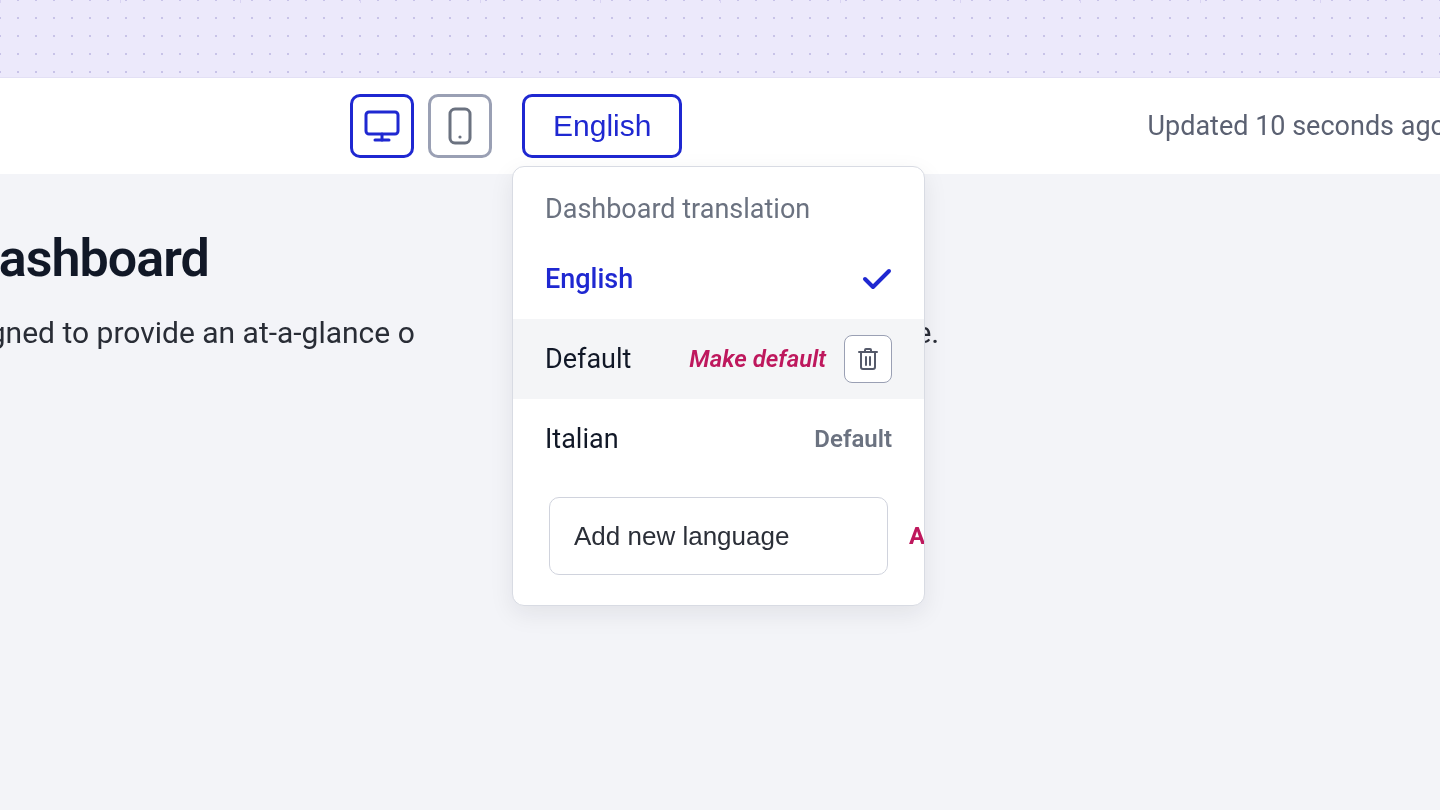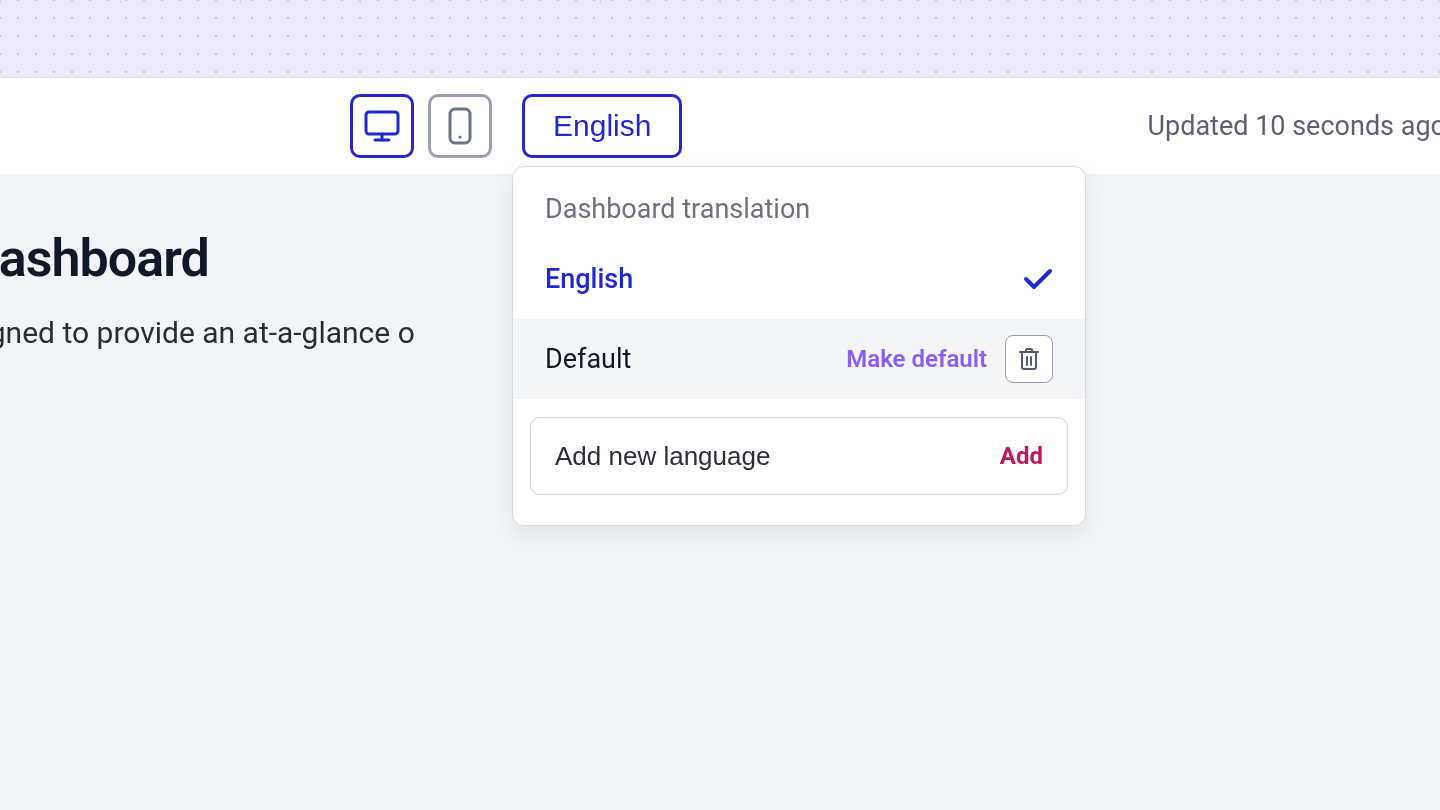--- a/index.html
+++ b/index.html
@@ -68,21 +68,21 @@
 
   
   .main { position:relative; padding: 54px 0 0 0; }
   .page-title { font-size:52px; font-weight:600; color:#111827; margin-left:-34px; letter-spacing:-1px; }
   .page-desc { font-size:30px; color:#292d36; margin-top:26px; margin-left:-34px; white-space:nowrap; }
 
   
   .panel {
     position:absolute;
     top:-8px; left:512px;
-    width:574px;
+    width:413px;
     background:#fff;
     border:1px solid #d8dbe3;
     border-radius:12px;
     box-shadow:0 8px 24px rgba(20,20,40,.08);
     overflow:hidden;
   }
   .panel-header {
     padding: 26px 32px 14px;
     font-size:27px;
     color:#6b7280;
@@ -105,24 +105,24 @@
     width:48px; height:48px;
     border:1.5px solid #9aa0b4;
     border-radius:8px;
     background:#fff;
     display:flex;align-items:center;justify-content:center;
     cursor:pointer;
     color:#555a6a;
   }
   .sq-btn + .sq-btn { margin-left:14px; }
 
-  .make-default { color:#8b5cf6; font-size:24px; font-weight:600; cursor:pointer; margin-right:18px; }
+  .make-default { color:#be185d; font-size:24px; font-weight:600; cursor:pointer; margin-right:18px;font-style:italic; }
   .default-tag { color:#6b7280; font-size:24px; font-weight:600; }
 
-  .add-row-wrap { padding: 18px 17px 30px; }
+  .add-row-wrap { padding: 18px 36px 30px; }
   .add-row {
     border:1.5px solid #d0d3dd;
     border-radius:10px;
     height:78px;
     display:flex;align-items:center;
     padding:0 24px;
     background:#fff;
   }
   .add-row input {
     border:none; outline:none;
@@ -198,20 +198,25 @@
             <polyline points="2,5 20,5"></polyline>
             <path d="M4 5v15a2 2 0 0 0 2 2h10a2 2 0 0 0 2-2V5"></path>
             <path d="M8 5V3a1 1 0 0 1 1-1h4a1 1 0 0 1 1 1v2"></path>
             <line x1="9" y1="10" x2="9" y2="18"></line>
             <line x1="13" y1="10" x2="13" y2="18"></line>
           </svg>
         </span>
       </button>
     </div>
 
+    <div class="row">
+      <span class="label">Italian</span>
+      <span class="spacer"></span>
+      <span class="default-tag">Default</span>
+    </div>
 
     <div class="add-row-wrap">
       <div class="add-row">
         <input type="text" placeholder="Add new language" style="">
         <span class="add-link">Add</span>
       </div>
     </div>
   </div>
 </div>
 

